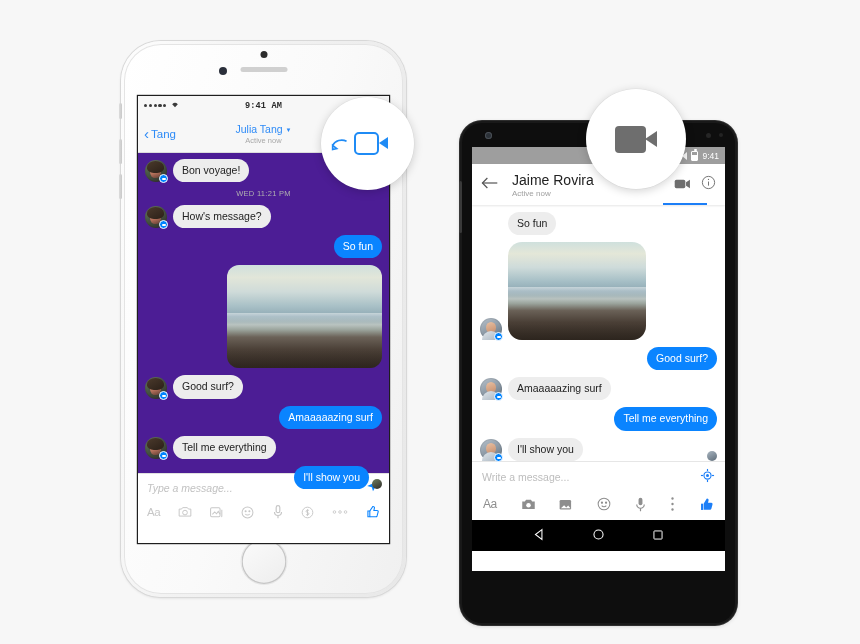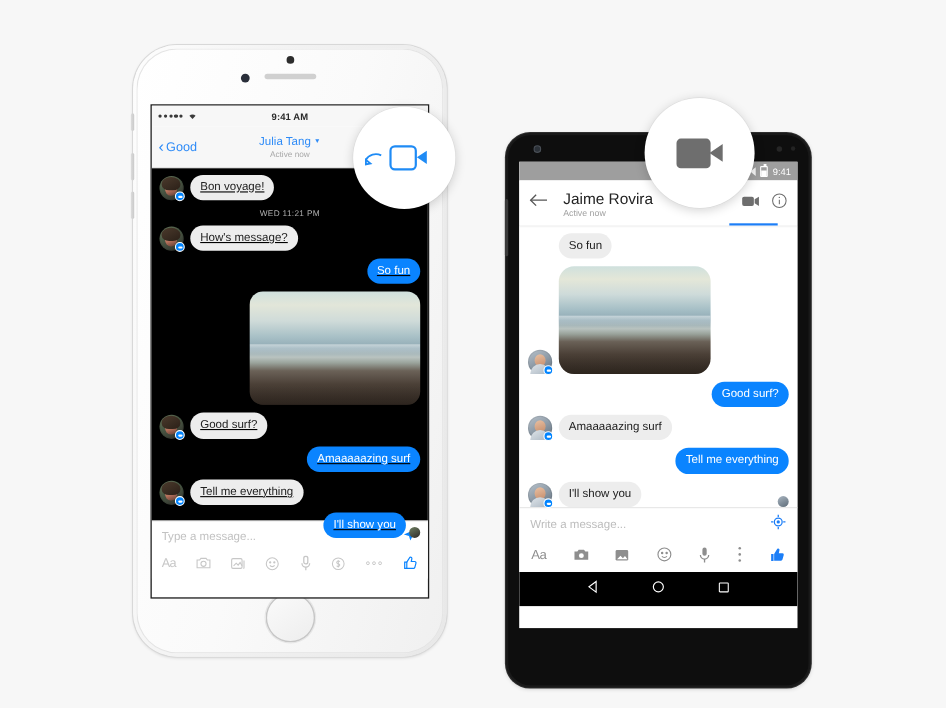--- a/index.html
+++ b/index.html
@@ -57,21 +57,21 @@
     width: 251px; height: 447px;
     background: #ffffff;
     overflow: hidden;
     box-shadow: 0 0 0 1.2px #1e1e1e;
   }
 
   
   .ios-status {
     height: 19px; display: flex; align-items: center;
     background: #f7f7f7; padding: 0 6px;
-    font-size: 9px; color: #2b2b2b; position: relative;
+    font-size: 9px; color: #2b2b2b; position: relative; font-family: Liberation Mono, monospace;
   }
   .ios-dots { display: flex; gap: 1.6px; align-items: center; }
   .ios-dots i { width: 3.2px; height: 3.2px; background: #3a3a3a; border-radius: 50%; display: block; }
   .ios-wifi { margin-left: 4px; font-size: 9px; line-height: 1; color: #3a3a3a; }
   .ios-time {
     position: absolute; left: 0; right: 0; text-align: center;
     font-size: 8.6px; font-weight: bold; letter-spacing: .1px;
   }
   .ios-right { margin-left: auto; display: flex; align-items: center; gap: 3px; font-size: 8px; font-weight: bold;}
   .ios-batt { width: 17px; height: 8px; border: 1px solid #2b2b2b; border-radius: 2px; position: relative; }
@@ -90,21 +90,21 @@
   }
   .ios-title-wrap {
     position: absolute; left: 0; right: 0; text-align: center; pointer-events: none;
   }
   .ios-title { font-size: 10.5px; color: #2e8bf7; }
   .ios-title .caret { font-size: 6px; vertical-align: middle; }
   .ios-sub { font-size: 7.5px; color: #a8a8a8; margin-top: 1px; }
   .ios-callbtns { margin-left: auto; display: flex; gap: 8px; align-items: center; }
 
   
-  .ios-thread { padding: 6px 7px 0 7px; background: #000000; height: 320px; position: relative; text-decoration: underline; }
+  .ios-thread { padding: 6px 7px 0 7px; background: #4c1d95; height: 320px; position: relative; }
   .row { display: flex; align-items: flex-end; margin-bottom: 7px; }
   .row.out { justify-content: flex-end; }
   .avatar {
     width: 22px; height: 22px; border-radius: 50%; flex: 0 0 22px;
     background: linear-gradient(150deg,#6f7f62 0%,#4b5b46 40%,#2e2a28 100%);
     position: relative; margin-right: 6px; overflow: visible;
     box-shadow: inset 0 0 0 1px rgba(0,0,0,.08);
   }
   .avatar.f::before {
     content:""; position:absolute; left:5px; top:4px; width:11px; height:14px;
@@ -159,21 +159,21 @@
     content:""; position:absolute; left:0; right:0; bottom:0; height:18%;
     background: linear-gradient(180deg,rgba(50,40,30,0),rgba(35,28,22,.55));
   }
   .read-av {
     width: 10px; height: 10px; border-radius: 50%; margin-left: 3px;
     background: linear-gradient(150deg,#6f7f62,#2e2a28); flex: 0 0 10px;
   }
 
   
   .ios-composer { border-top: 1px solid #e0e0e0; background: #fff; }
-  .ios-input-row { display: flex; align-items: center; height: 28px; padding: 0 9px; }
+  .ios-input-row { display: flex; align-items: center; height: 28px; padding: 0 9px; font-style: italic; }
   .ios-placeholder { font-size: 10.5px; color: #c2c2c2; }
   .ios-send { margin-left: auto; color: #0a84ff; }
   .ios-tools { display: flex; align-items: center; justify-content: space-between; padding: 3px 9px 7px 9px; }
   .ios-tools .ico { color: #c7c7c7; display: flex; align-items: center; }
   .ios-tools .ico.blue { color: #0a84ff; }
   .aa { font-size: 11.5px; color: #c7c7c7; letter-spacing: -.5px; }
 
   
   .android {
     position: absolute; left: 460px; top: 89px;
@@ -304,21 +304,21 @@
           <span>5%</span>
           <span class="ios-batt">
               <i></i>
             </span>
         </span>
       </div>
 
       <div class="ios-nav">
         <div class="ios-back">
           <span class="chev">‹</span>
-          <span>Good</span>
+          <span>Tang</span>
         </div>
         <div class="ios-title-wrap">
           <div class="ios-title">
             <span>Julia Tang</span>
             <span class="caret">▼</span>
           </div>
           <div class="ios-sub">Active now</div>
         </div>
         <div class="ios-callbtns">
           <span>

